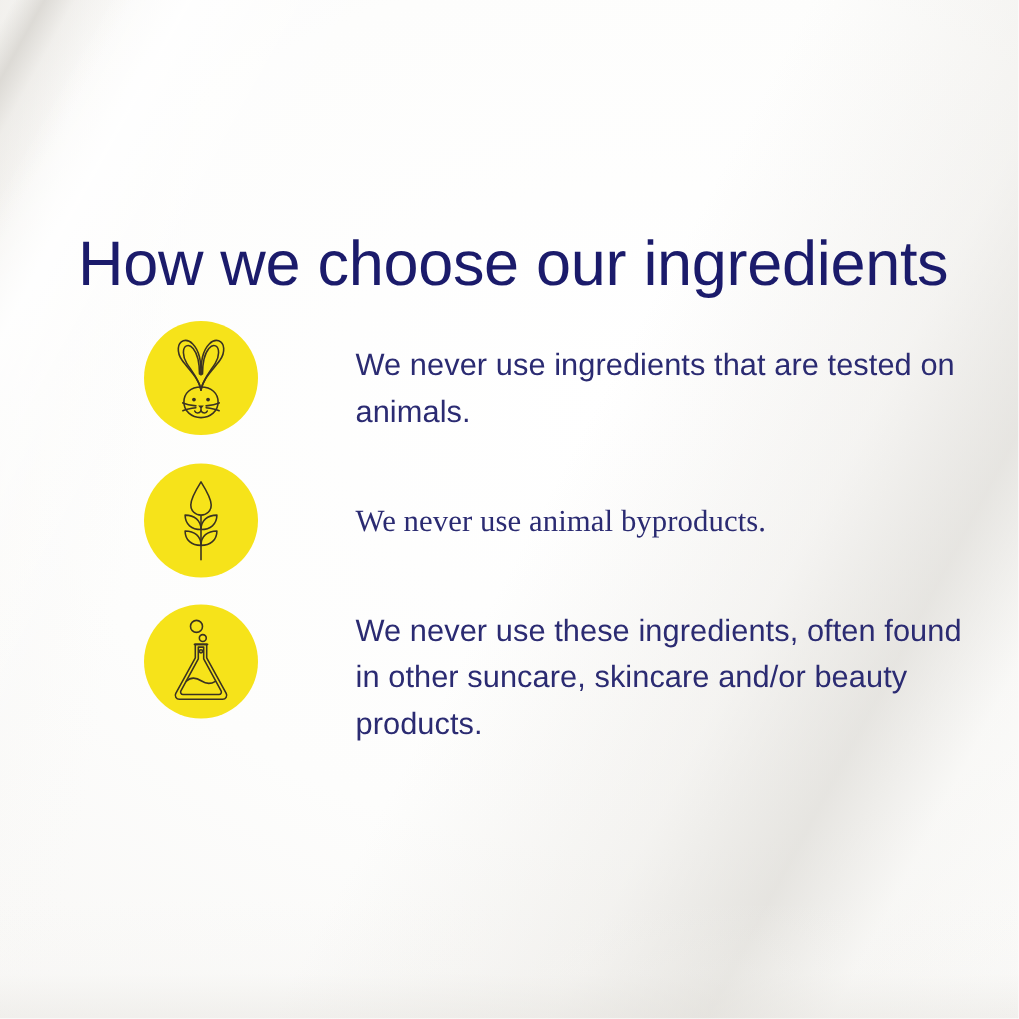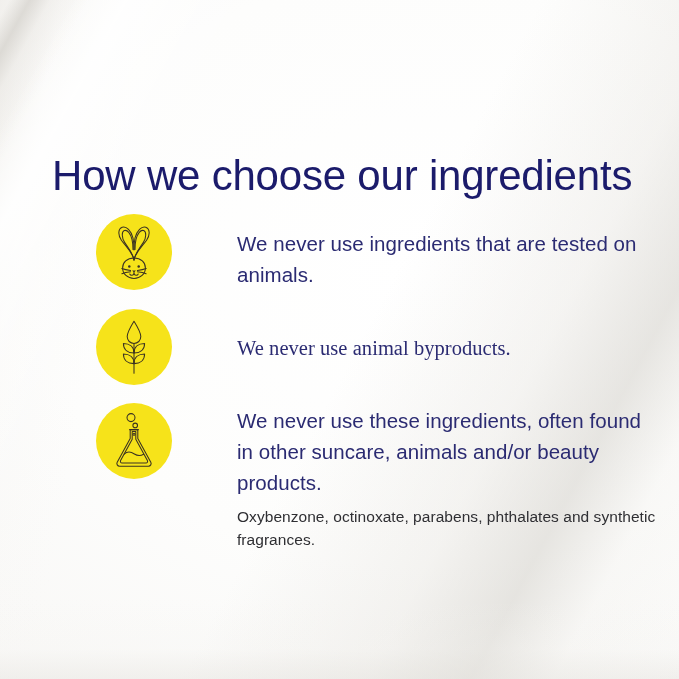--- a/index.html
+++ b/index.html
@@ -294,20 +294,19 @@
 
               <path d="M12.2 42.2
                        C 15.6 38.8, 19.4 40.0, 22.4 42.0
                        C 25.2 43.8, 28.4 44.2, 31.6 42.2"></path>
 
               <circle cx="22.0" cy="22.2" r="1.05"></circle>
             </svg>
           </span>
         </div>
         <div class="item-text">
-          <div class="item-body">We never use these ingredients, often found in other suncare, animals and/or beauty products.</div>
-          <div class="item-subtext">Oxybenzone, octinoxate, parabens, phthalates and synthetic fragrances.</div>
+          <div class="item-body">We never use these ingredients, often found in other suncare, skincare and/or beauty products.</div>
         </div>
       </div>
 
     </div>
   </div>
 </div>
 
 </body></html>

